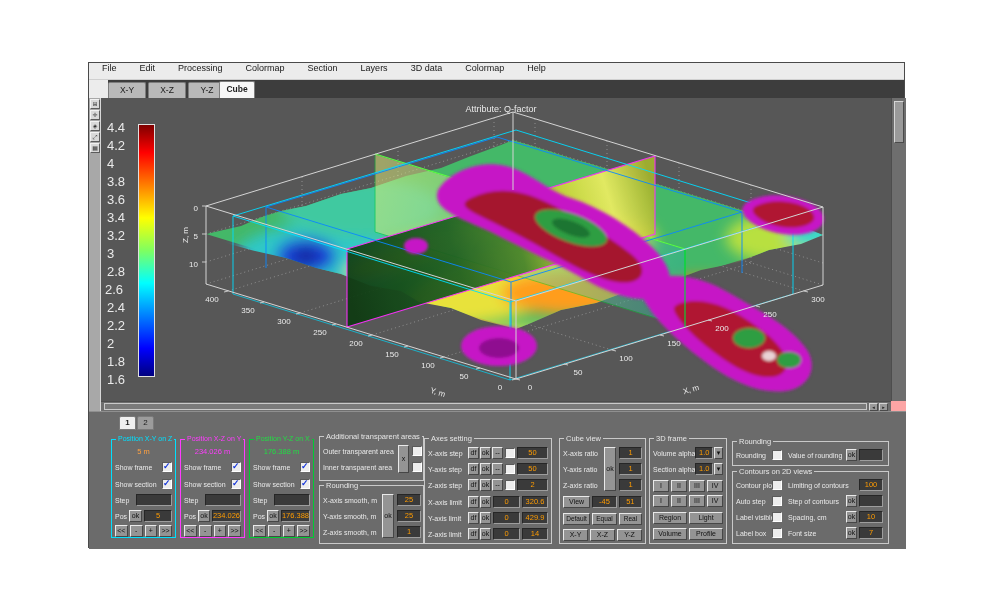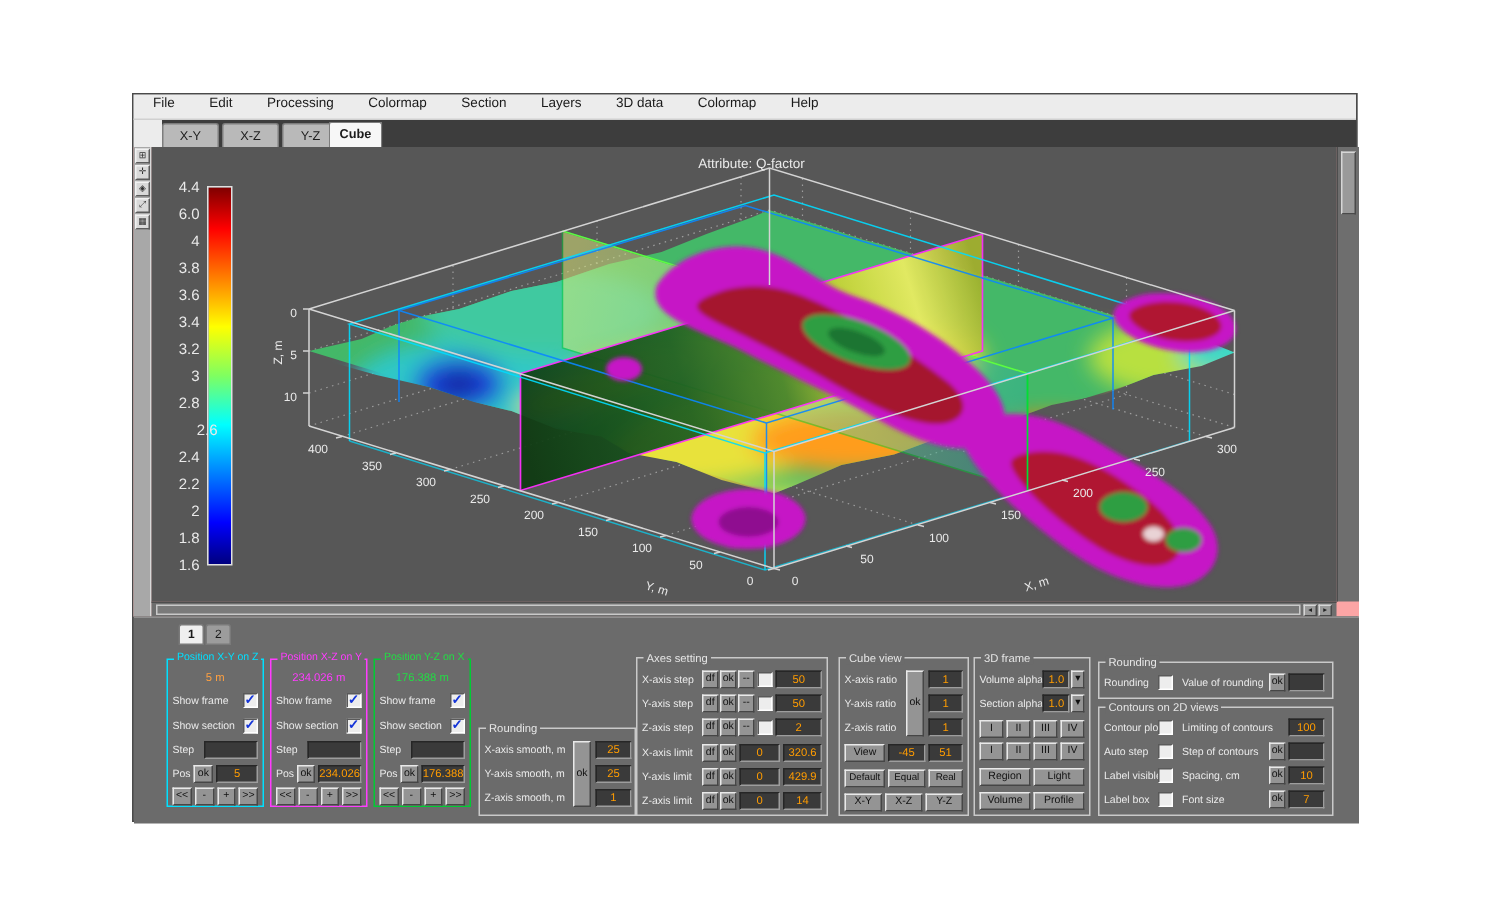--- a/index.html
+++ b/index.html
@@ -24,21 +24,21 @@
   .plot { position:absolute; left:12px; top:0; width:790px; height:303px; background:#575757; }
   .vsb { position:absolute; right:0; top:0; width:15px; height:303px; background:#6e6e6e; border-left:1px solid #4d4d4d; }
   .vsb .thumb { position:absolute; left:2px; top:3px; width:10px; height:42px; background:#9a9a9a; border:1px solid; border-color:#d6d6d6 #4a4a4a #4a4a4a #d6d6d6; }
   .hsb { position:absolute; left:12px; top:303px; width:790px; height:10px; background:#6e6e6e; border-top:1px solid #4d4d4d; }
   .hsb .track { position:absolute; left:3px; top:1px; right:24px; height:7px; border:1px solid #c9c9c9; background:#7a7a7a; }
   .hsb .sb-btn { position:absolute; top:1px; width:9px; height:8px; background:#9a9a9a; border:1px solid; border-color:#d6d6d6 #4a4a4a #4a4a4a #d6d6d6; font-size:5px; color:#222; text-align:center; line-height:7px; }
 
   
   .cbar { position:absolute; left:37px; top:26px; width:17px; height:253px; border:1px solid #e0e0e0;
     background:linear-gradient(to bottom,#7f0000 0%,#ff0000 11%,#ff7f00 24%,#ffff00 37%,#7fff60 50%,#00ffff 63%,#007fff 76%,#0000ff 89%,#00007f 100%); }
-  .cl { position:absolute; width:26px; text-align:right; font-size:10px; color:#eaeaea; }
+  .cl { position:absolute; width:26px; text-align:left; font-size:13px; color:#eaeaea; }
 
   
   .panel { position:absolute; left:0; top:348px; width:817px; height:138px; background:#6b6b6b; border-top:1px solid #8f8f8f; }
   .ptab { position:absolute; top:4px; width:17px; height:14px; background:#9c9c9c; border:1px solid #7a7a7a; font-size:8px; text-align:center; line-height:12px; color:#1a1a1a; border-radius:2px 2px 0 0; }
   .ptab.active { background:#efefef; font-weight:bold; }
 
   .g { position:absolute; border:1px solid #c9c9c9; }
   .g .t { position:absolute; top:-5px; left:4px; background:#6b6b6b; padding:0 2px; font-size:7.5px; color:#e6e6e6; white-space:nowrap; }
   .row { position:absolute; left:3px; right:3px; height:12px; display:flex; align-items:center; }
   .lbl { font-size:7px; color:#eaeaea; white-space:nowrap; }
@@ -219,29 +219,29 @@
           <text x="97" y="169" text-anchor="end">10</text>
           <text x="337" y="297" text-anchor="middle" transform="rotate(17 337 294)">Y, m</text>
           <text x="590" y="294" text-anchor="middle" transform="rotate(-17 590 291)">X, m</text>
           <text x="84" y="140" text-anchor="middle" transform="rotate(-90 84 137)">Z, m</text>
         </g>
       </svg>
 
       
       <div class="cbar"></div>
       <div class="cl" style="left:6px;top:22px">4.4</div>
-      <div class="cl" style="left:6px;top:40px">6.0</div>
+      <div class="cl" style="left:6px;top:40px">4.2</div>
       <div class="cl" style="left:6px;top:58px">4</div>
       <div class="cl" style="left:6px;top:76px">3.8</div>
       <div class="cl" style="left:6px;top:94px">3.6</div>
       <div class="cl" style="left:6px;top:112px">3.4</div>
       <div class="cl" style="left:6px;top:130px">3.2</div>
       <div class="cl" style="left:6px;top:148px">3</div>
       <div class="cl" style="left:6px;top:166px">2.8</div>
-      <div class="cl" style="left:18px;top:184px">2.6</div>
+      <div class="cl" style="left:4px;top:184px">2.6</div>
       <div class="cl" style="left:6px;top:202px">2.4</div>
       <div class="cl" style="left:6px;top:220px">2.2</div>
       <div class="cl" style="left:6px;top:238px">2</div>
       <div class="cl" style="left:6px;top:256px">1.8</div>
       <div class="cl" style="left:6px;top:274px">1.6</div>
     </div>
 
     <div class="vsb">
           <div class="thumb"></div>
         </div>
@@ -333,20 +333,32 @@
             <span class="fld" style="margin-left:2px;flex:1">176.388</span>
           </div>
       <div class="row" style="top:85px">
         <span class="btn" style="width:13px">&lt;&lt;</span>
         <span class="btn" style="width:13px;margin-left:2px">-</span>
         <span class="btn" style="width:13px;margin-left:2px">+</span>
         <span class="btn" style="width:13px;margin-left:2px">&gt;&gt;</span>
       </div>
     </div>
 
+    <div class="g" style="left:230px;top:24px;width:105px;height:45px">
+      <div class="t">Additional transparent areas</div>
+      <div class="row" style="top:8px">
+            <span class="lbl">Outer transparent area</span>
+          </div>
+      <div class="row" style="top:24px">
+            <span class="lbl">Inner transparent area</span>
+          </div>
+      <span class="btn" style="position:absolute;left:78px;top:8px;width:11px;height:28px;line-height:26px">x</span>
+      <span class="cb" style="position:absolute;left:92px;top:9px"></span>
+      <span class="cb" style="position:absolute;left:92px;top:25px"></span>
+    </div>
 
     <div class="g" style="left:230px;top:73px;width:105px;height:59px">
       <div class="t">Rounding</div>
       <div class="row" style="top:8px">
             <span class="lbl">X-axis smooth, m</span>
           </div>
       <div class="row" style="top:24px">
             <span class="lbl">Y-axis smooth, m</span>
           </div>
       <div class="row" style="top:40px">

